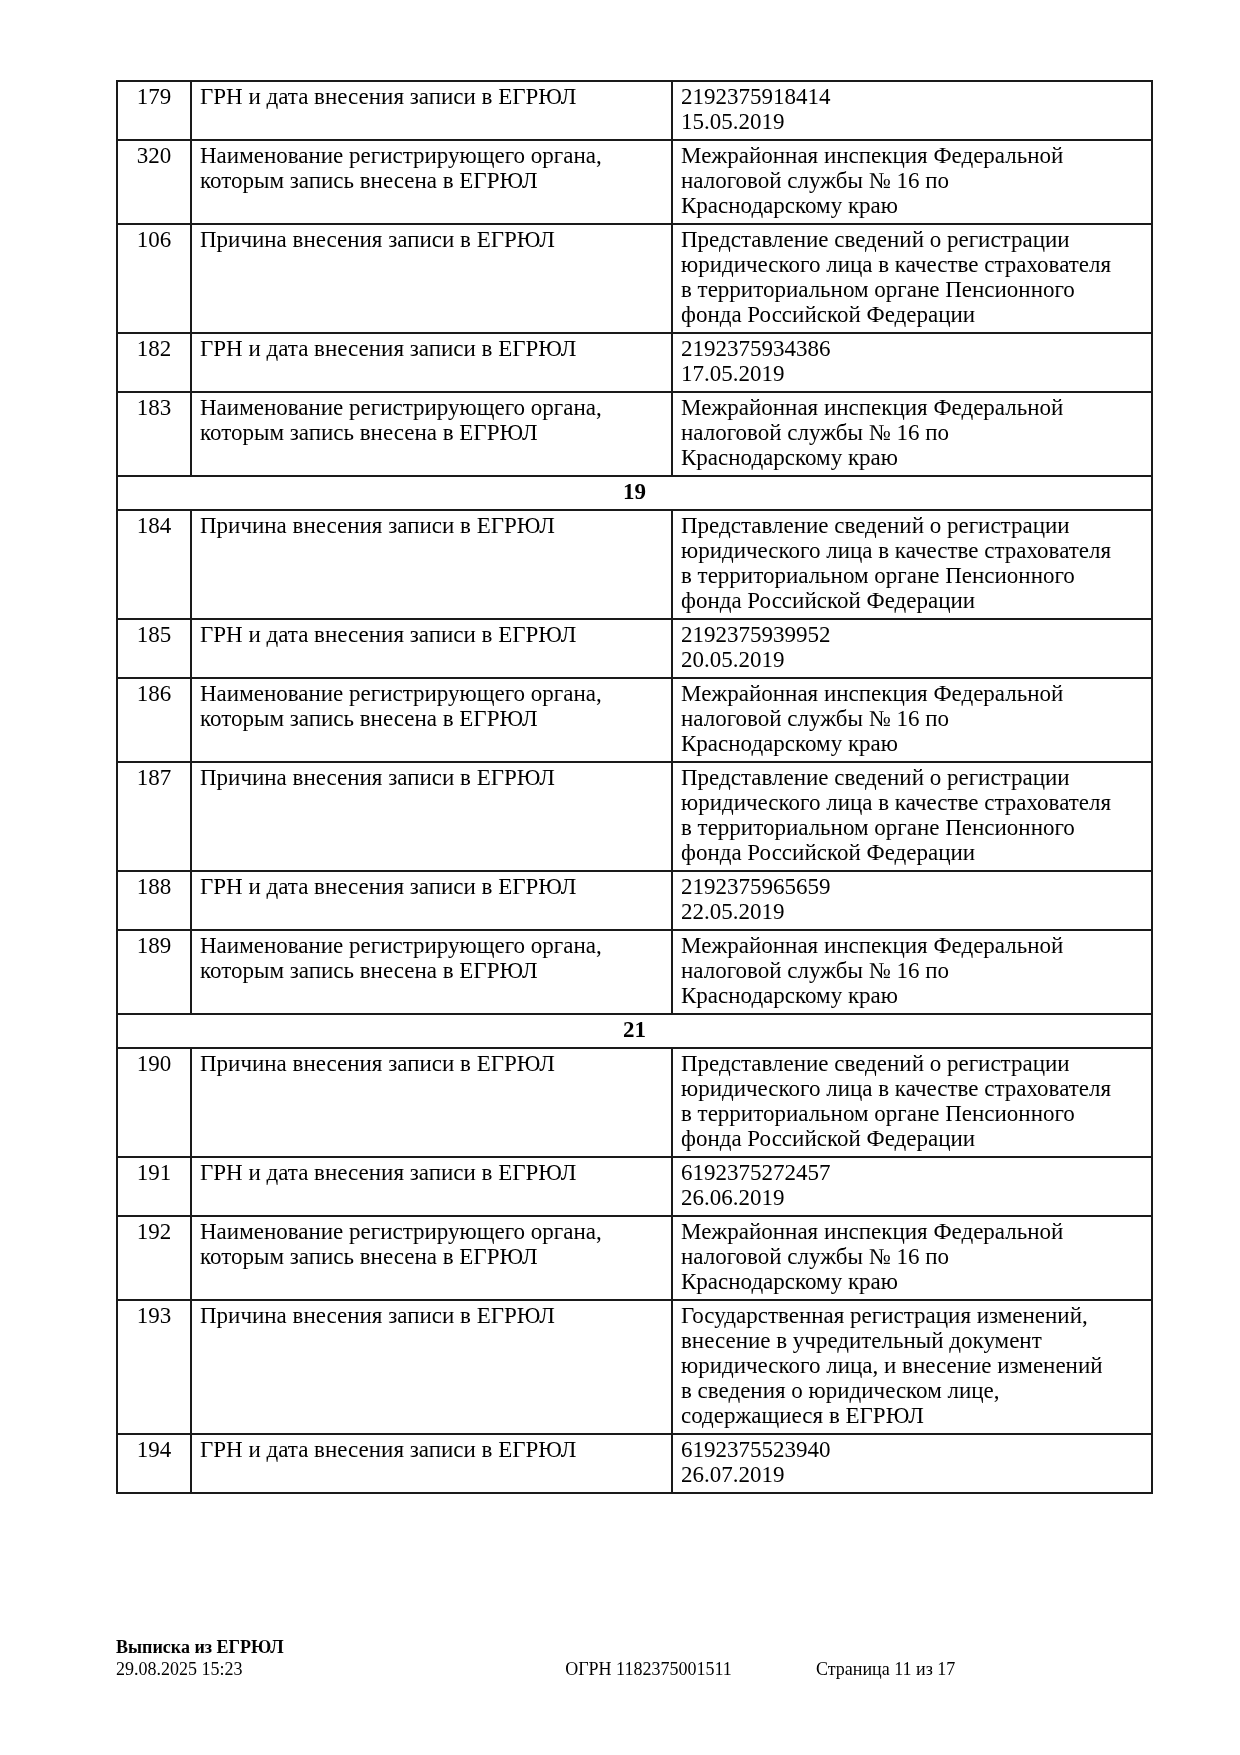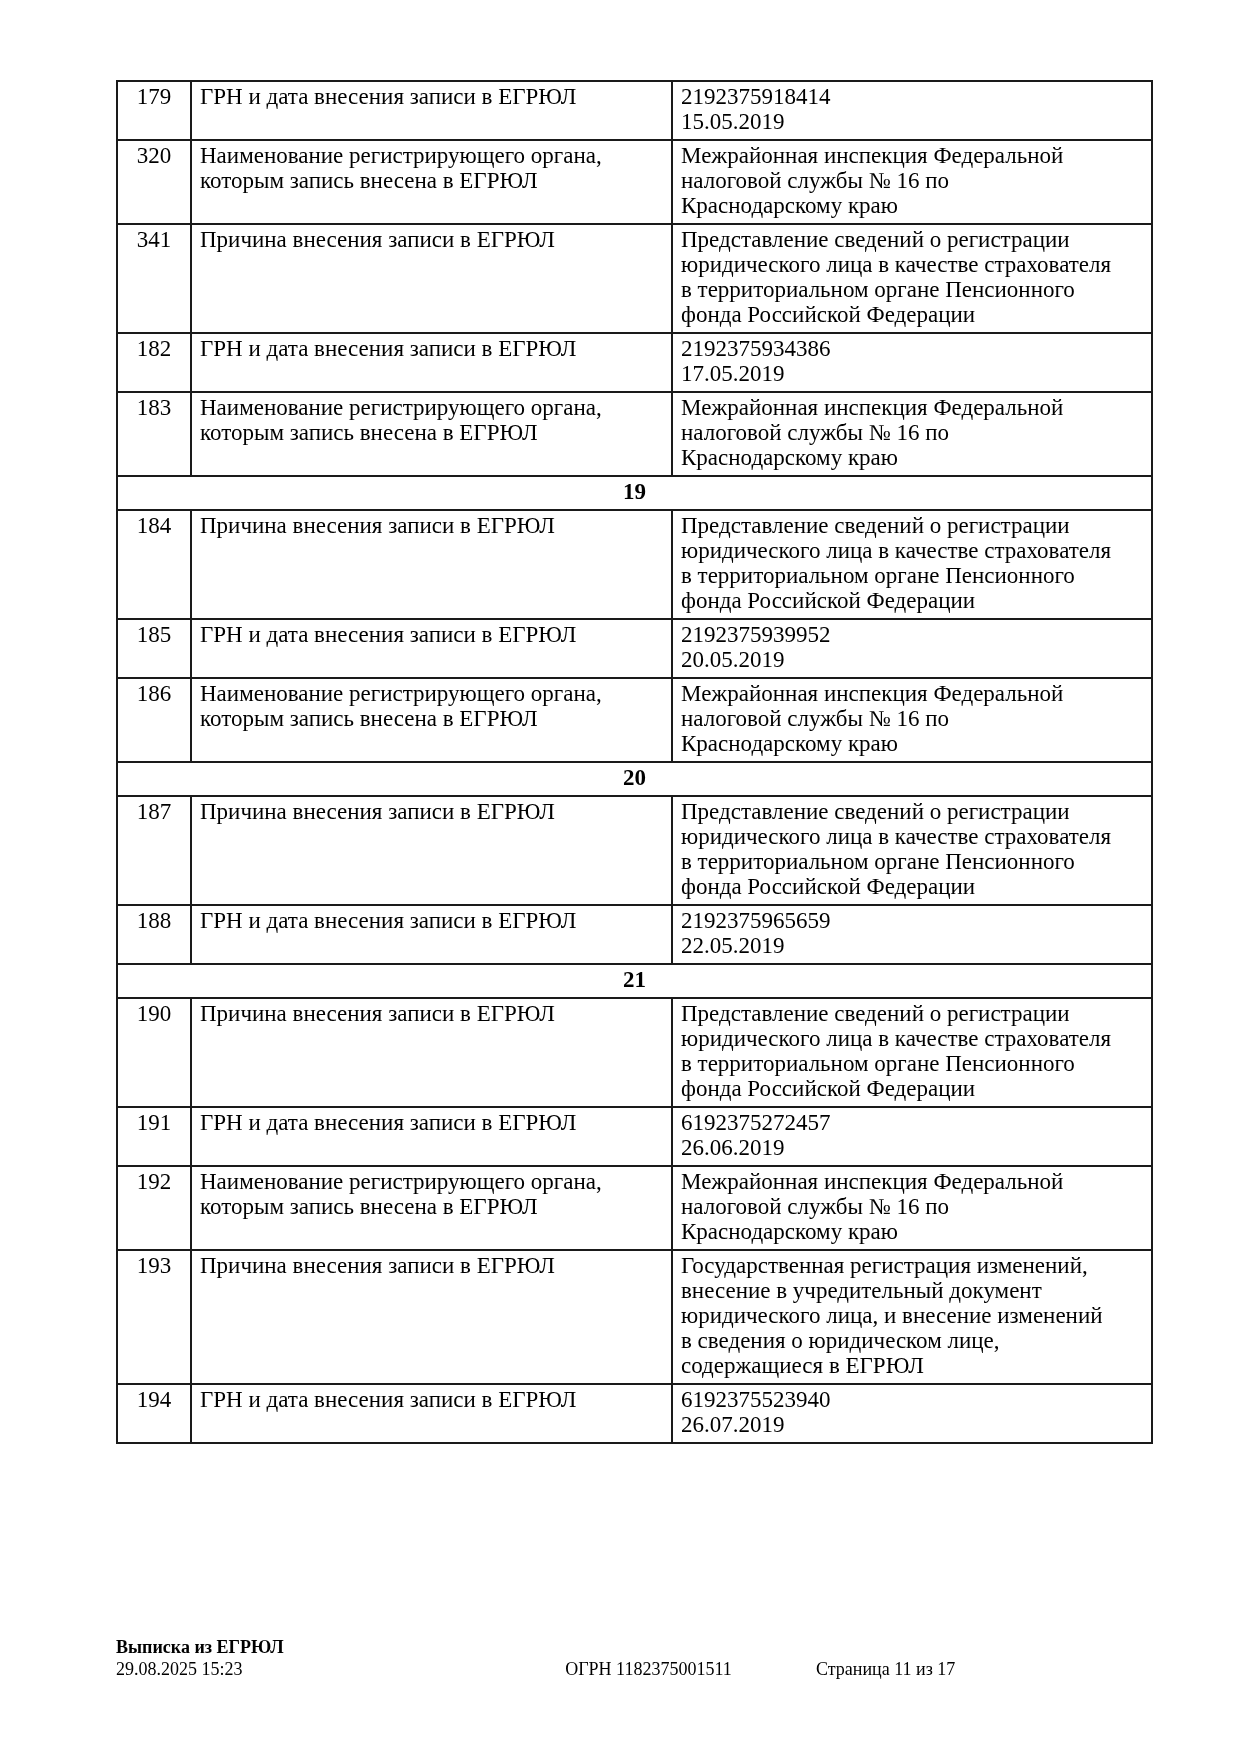--- a/index.html
+++ b/index.html
@@ -91,21 +91,21 @@
             <div class="cell-line">Наименование регистрирующего органа,</div>
             <div class="cell-line">которым запись внесена в ЕГРЮЛ</div>
           </td>
           <td class="value-cell">
             <div class="cell-line">Межрайонная инспекция Федеральной</div>
             <div class="cell-line">налоговой службы № 16 по</div>
             <div class="cell-line">Краснодарскому краю</div>
           </td>
         </tr>
         <tr>
-          <td class="num-cell">341</td>
+          <td class="num-cell">106</td>
           <td class="label-cell">
             <div class="cell-line">Причина внесения записи в ЕГРЮЛ</div>
           </td>
           <td class="value-cell">
             <div class="cell-line">Представление сведений о регистрации</div>
             <div class="cell-line">юридического лица в качестве страхователя</div>
             <div class="cell-line">в территориальном органе Пенсионного</div>
             <div class="cell-line">фонда Российской Федерации</div>
           </td>
         </tr>
@@ -162,42 +162,51 @@
             <div class="cell-line">Наименование регистрирующего органа,</div>
             <div class="cell-line">которым запись внесена в ЕГРЮЛ</div>
           </td>
           <td class="value-cell">
             <div class="cell-line">Межрайонная инспекция Федеральной</div>
             <div class="cell-line">налоговой службы № 16 по</div>
             <div class="cell-line">Краснодарскому краю</div>
           </td>
         </tr>
         <tr>
-          <td colspan="3" class="section-cell">20</td>
-        </tr>
-        <tr>
           <td class="num-cell">187</td>
           <td class="label-cell">
             <div class="cell-line">Причина внесения записи в ЕГРЮЛ</div>
           </td>
           <td class="value-cell">
             <div class="cell-line">Представление сведений о регистрации</div>
             <div class="cell-line">юридического лица в качестве страхователя</div>
             <div class="cell-line">в территориальном органе Пенсионного</div>
             <div class="cell-line">фонда Российской Федерации</div>
           </td>
         </tr>
         <tr>
           <td class="num-cell">188</td>
           <td class="label-cell">
             <div class="cell-line">ГРН и дата внесения записи в ЕГРЮЛ</div>
           </td>
           <td class="value-cell">
             <div class="cell-line">2192375965659</div>
             <div class="cell-line">22.05.2019</div>
+          </td>
+        </tr>
+        <tr>
+          <td class="num-cell">189</td>
+          <td class="label-cell">
+            <div class="cell-line">Наименование регистрирующего органа,</div>
+            <div class="cell-line">которым запись внесена в ЕГРЮЛ</div>
+          </td>
+          <td class="value-cell">
+            <div class="cell-line">Межрайонная инспекция Федеральной</div>
+            <div class="cell-line">налоговой службы № 16 по</div>
+            <div class="cell-line">Краснодарскому краю</div>
           </td>
         </tr>
         <tr>
           <td colspan="3" class="section-cell">21</td>
         </tr>
         <tr>
           <td class="num-cell">190</td>
           <td class="label-cell">
             <div class="cell-line">Причина внесения записи в ЕГРЮЛ</div>
           </td>

